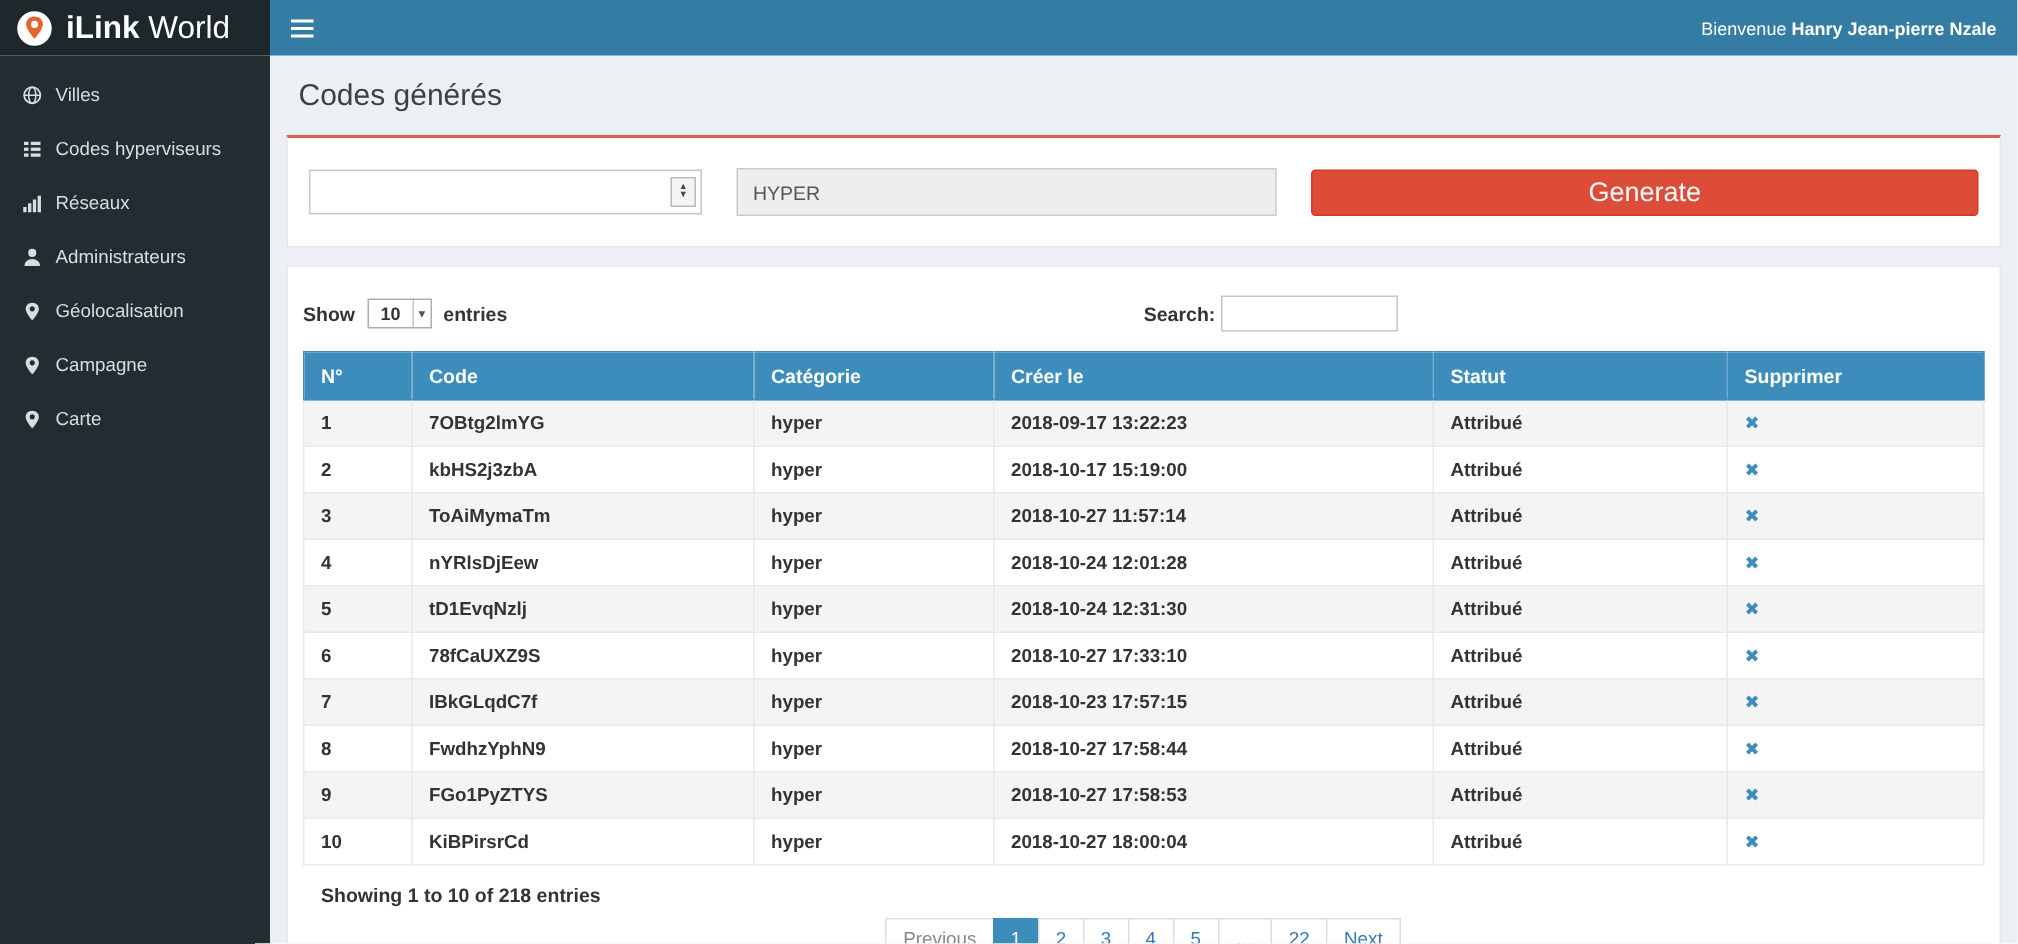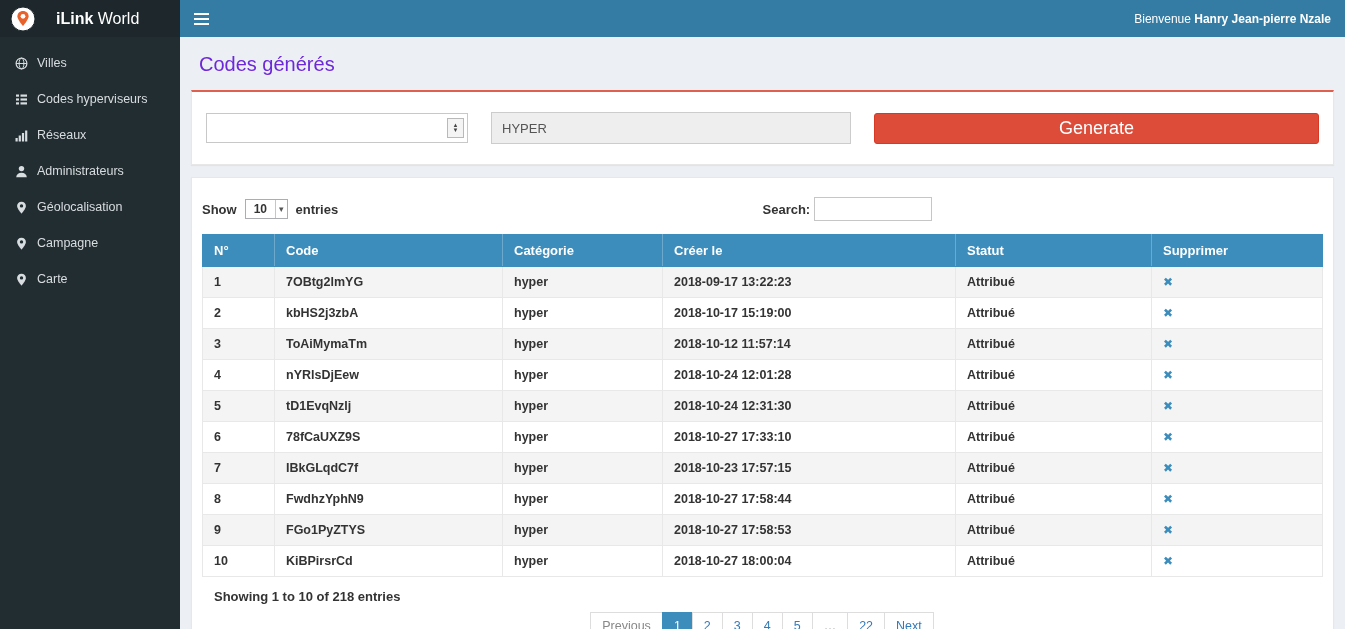--- a/index.html
+++ b/index.html
@@ -2,37 +2,37 @@
 <html><head>
 <meta charset="utf-8">
 <style>
   * { box-sizing: border-box; margin: 0; padding: 0; }
   html,body { width:1345px; height:629px; overflow:hidden; }
   body { font-family:"Liberation Sans","DejaVu Sans",sans-serif; background:#ecf0f5; color:#333; }
   .app { display:grid; grid-template-columns:180px 1fr; grid-template-rows:37px 1fr; width:1345px; height:629px; }
 
   
   .logo-area { background:#1e282c; color:#fff; display:flex; align-items:center; gap:8px; padding:0 10px; }
-  .brand { font-size:16px; white-space:nowrap;margin-left:12px; }
+  .brand { font-size:21px; white-space:nowrap; }
   .brand .b { font-weight:bold; }
   .brand .l { font-weight:300; }
   .navbar { background:#357ca5; display:flex; align-items:center; justify-content:space-between; padding:0 14px 0 0; }
   .hamburger { width:42px; height:37px; display:flex; flex-direction:column; justify-content:center; align-items:center; gap:3px; cursor:pointer; }
   .hamburger span { display:block; width:15px; height:2px; background:#fff; }
   .welcome { color:#fff; font-size:12px; }
   .welcome strong { font-weight:bold; }
 
   
   .sidebar { background:#222d32; padding-top:8px; }
   .side-item { display:flex; align-items:center; gap:9px; padding:11px 15px; color:#d8dde0; font-size:12.5px; cursor:pointer; }
   .side-item svg { flex:0 0 auto; }
 
   
   .main { overflow:hidden; padding:0 11px; }
-  .page-title { font-size:20px; font-weight:400; color:#6d28d9; margin:16px 8px 14px; }
+  .page-title { font-size:20px; font-weight:400; color:#404040; margin:16px 8px 14px; }
 
   .box { background:#fff; border:1px solid #e7e7e7; border-top:2px solid #e0604f; box-shadow:0 1px 1px rgba(0,0,0,.05); padding:20px 14px; margin-bottom:12px; }
   .gen-row { display:flex; align-items:center; gap:23px; }
   .qty-wrap { position:relative; width:262px; }
   .qty-input { width:100%; height:30px; border:1px solid #c8c8c8; padding:4px 26px 4px 8px; font-size:13px; }
   .qty-stepper { position:absolute; right:4px; top:5px; width:17px; height:20px; border:1px solid #b9b9b9; background:#f4f4f4; display:flex; flex-direction:column; align-items:center; justify-content:center; font-size:6px; line-height:5px; color:#444; cursor:pointer; }
   .cat-input { width:360px; height:32px; border:1px solid #ccc; background:#eee; color:#555; padding:4px 10px; font-size:13px; }
   .generate-btn { flex:1; height:31px; background:#dd4b39; border:1px solid #d73925; color:#fff; font-size:18px; border-radius:3px; cursor:pointer; font-family:inherit; }
 
   .panel { background:#fff; border:1px solid #e7e7e7; box-shadow:0 1px 1px rgba(0,0,0,.05); padding:18px 10px 8px; }
@@ -207,21 +207,21 @@
     <td>kbHS2j3zbA</td>
     <td>hyper</td>
     <td>2018-10-17 15:19:00</td>
     <td>Attribué</td>
     <td><span class="del-x">✖</span></td>
   </tr>
             <tr>
     <td>3</td>
     <td>ToAiMymaTm</td>
     <td>hyper</td>
-    <td>2018-10-12 11:57:14</td>
+    <td>2018-10-27 11:57:14</td>
     <td>Attribué</td>
     <td><span class="del-x">✖</span></td>
   </tr>
             <tr>
     <td>4</td>
     <td>nYRlsDjEew</td>
     <td>hyper</td>
     <td>2018-10-24 12:01:28</td>
     <td>Attribué</td>
     <td><span class="del-x">✖</span></td>

